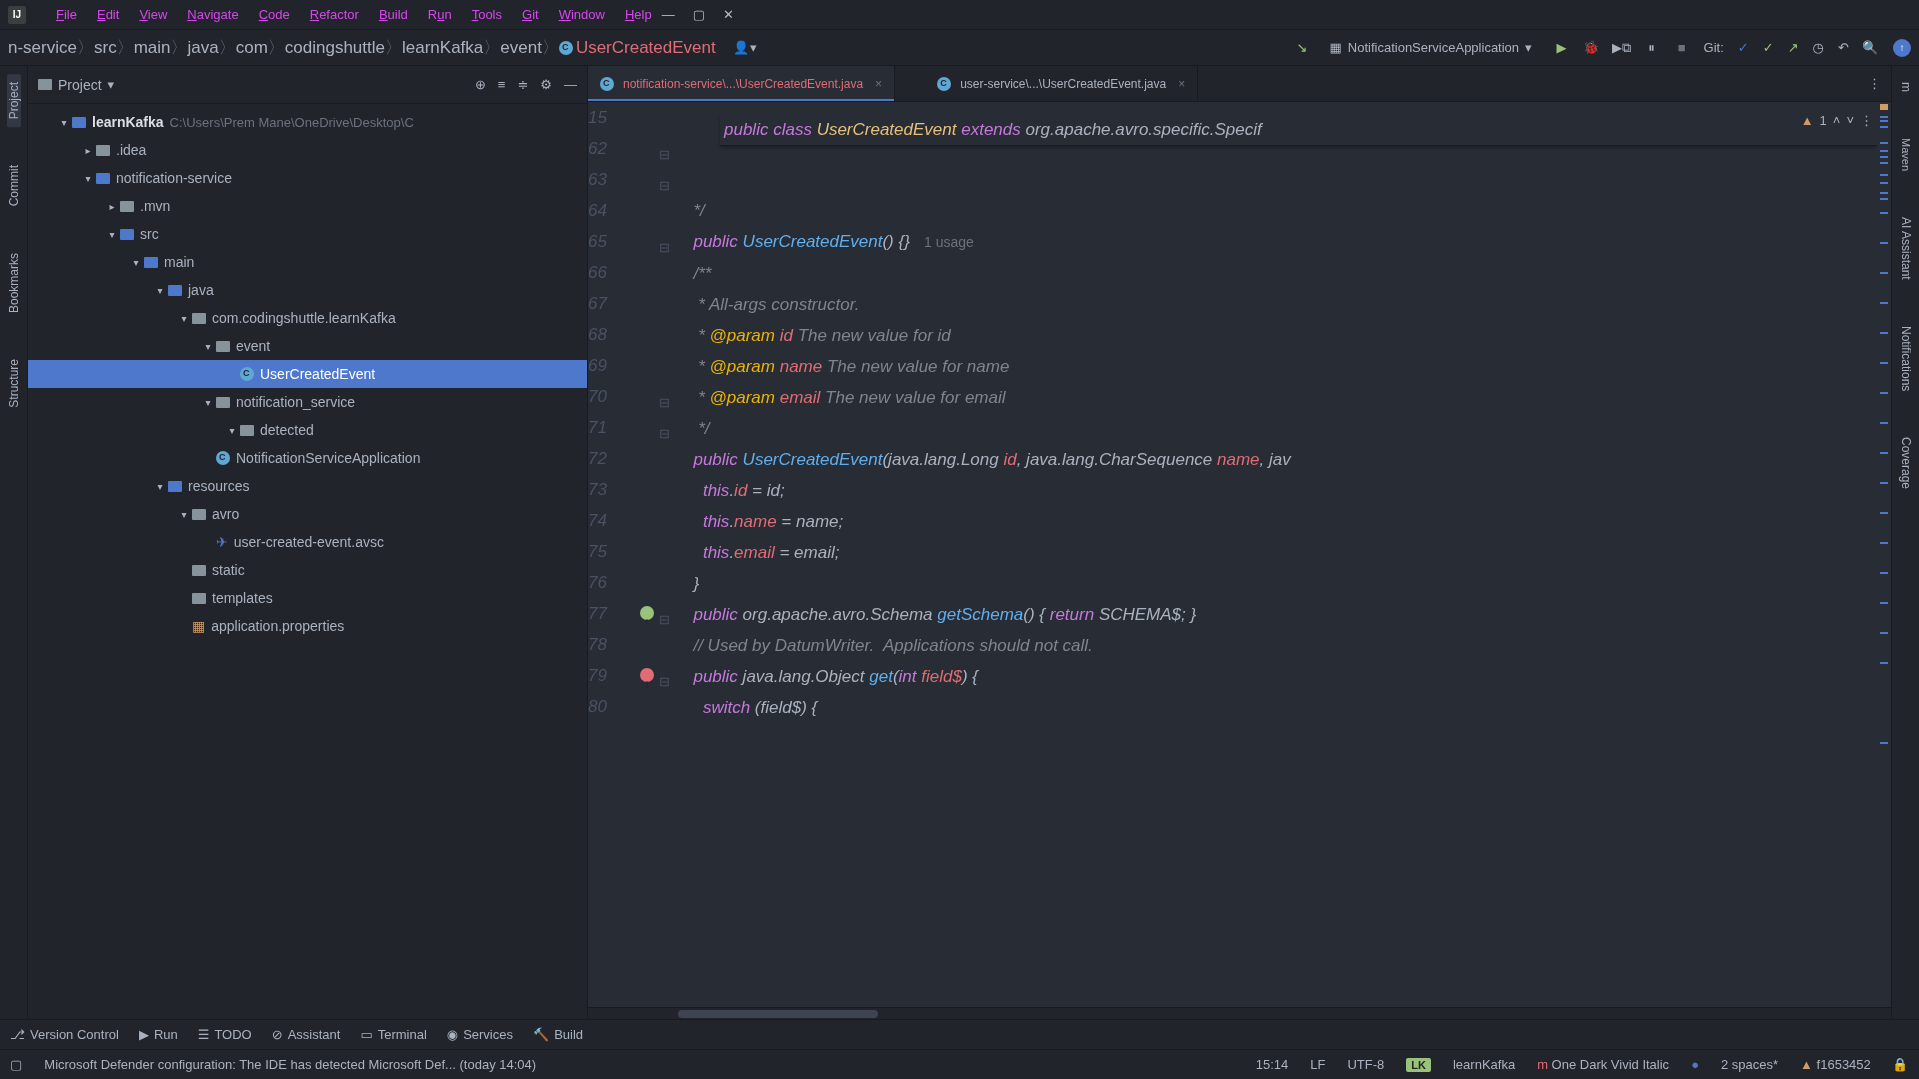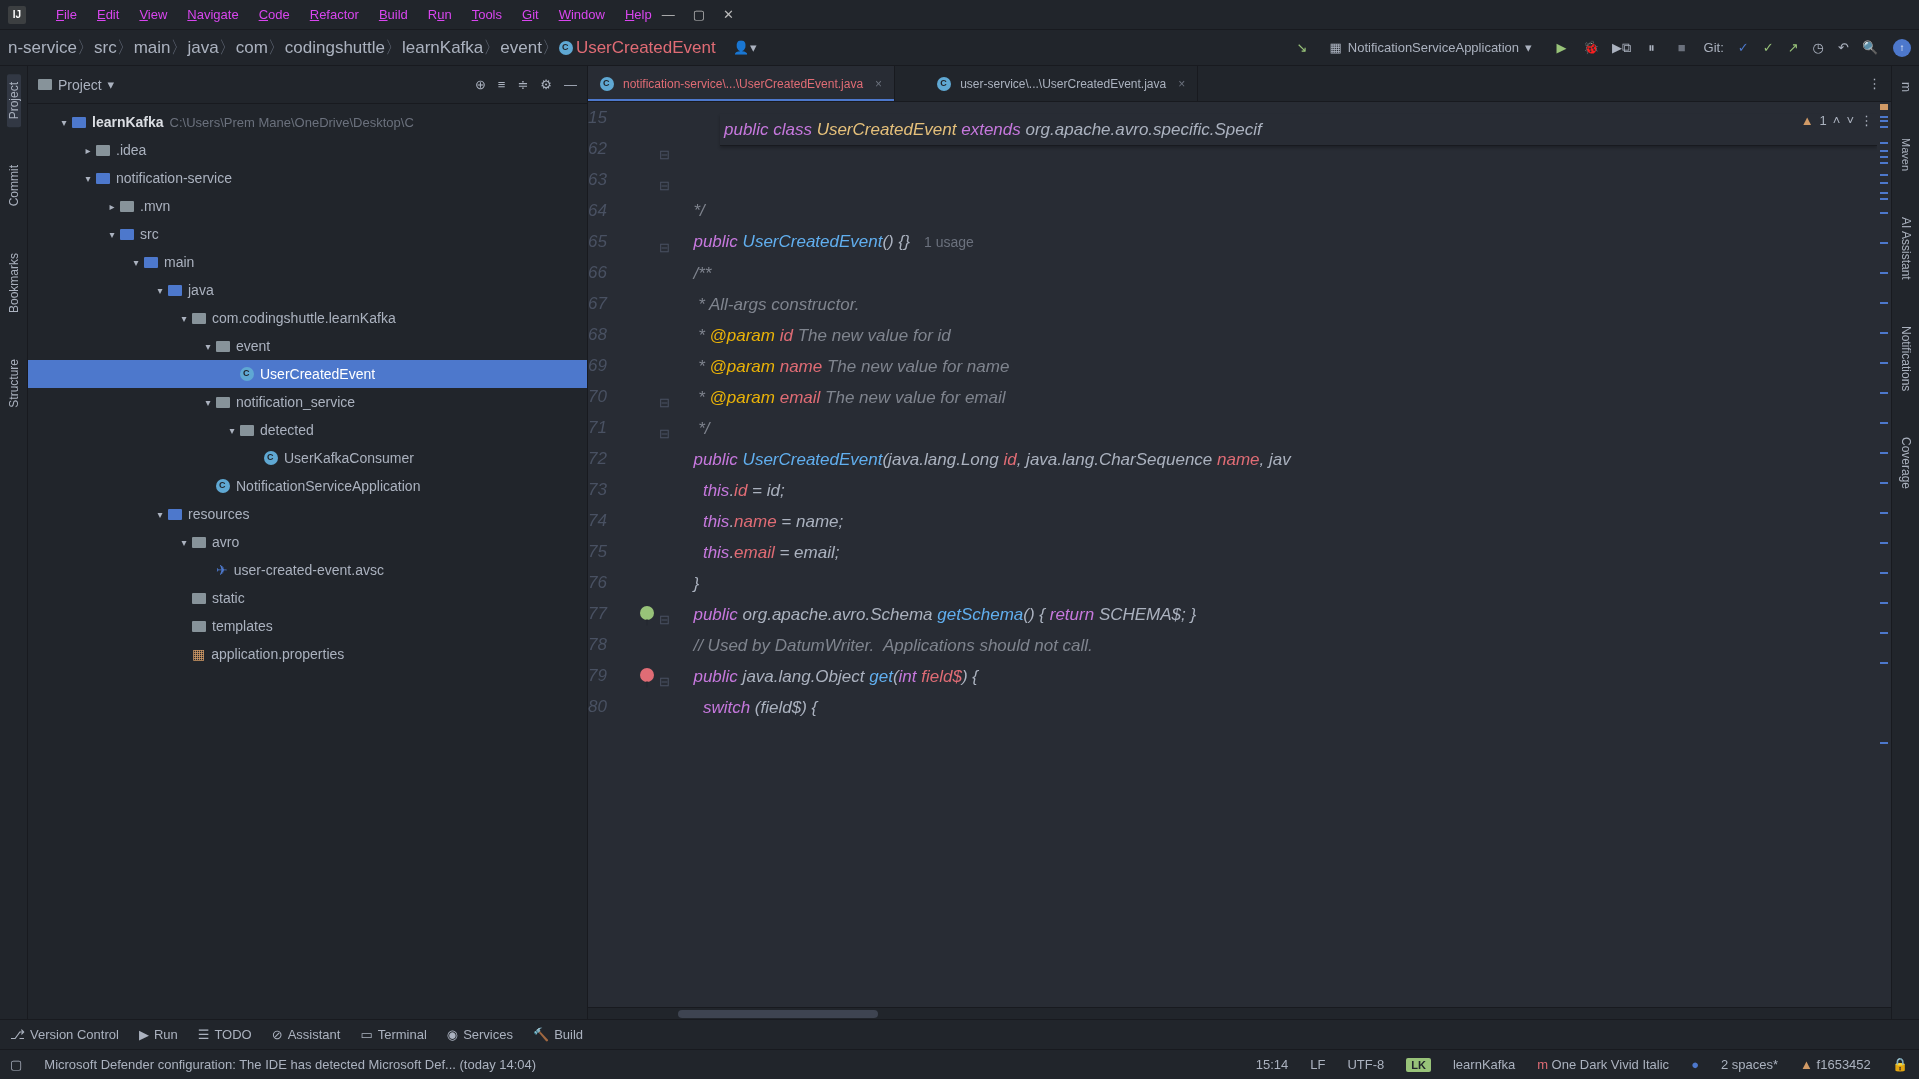--- a/index.html
+++ b/index.html
@@ -230,25 +230,20 @@
         <div class="tree-row" style="padding-left: 172px;">
           <span class="arrow">▾</span>
           <span class="ticon folder-ic"></span>
           <span>notification_service</span>
         </div>
         <div class="tree-row" style="padding-left: 196px;">
           <span class="arrow">▾</span>
           <span class="ticon folder-ic"></span>
           <span>detected</span>
         </div>
-        <div class="tree-row" style="padding-left: 220px;">
-          <span class="arrow"></span>
-          <span class="ticon circle-icon"></span>
-          <span>UserKafkaConsumer</span>
-        </div>
         <div class="tree-row" style="padding-left: 172px;">
           <span class="arrow"></span>
           <span class="ticon circle-icon"></span>
           <span>NotificationServiceApplication</span>
         </div>
         <div class="tree-row" style="padding-left: 124px;">
           <span class="arrow">▾</span>
           <span class="ticon folder-ic blue"></span>
           <span>resources</span>
         </div>

